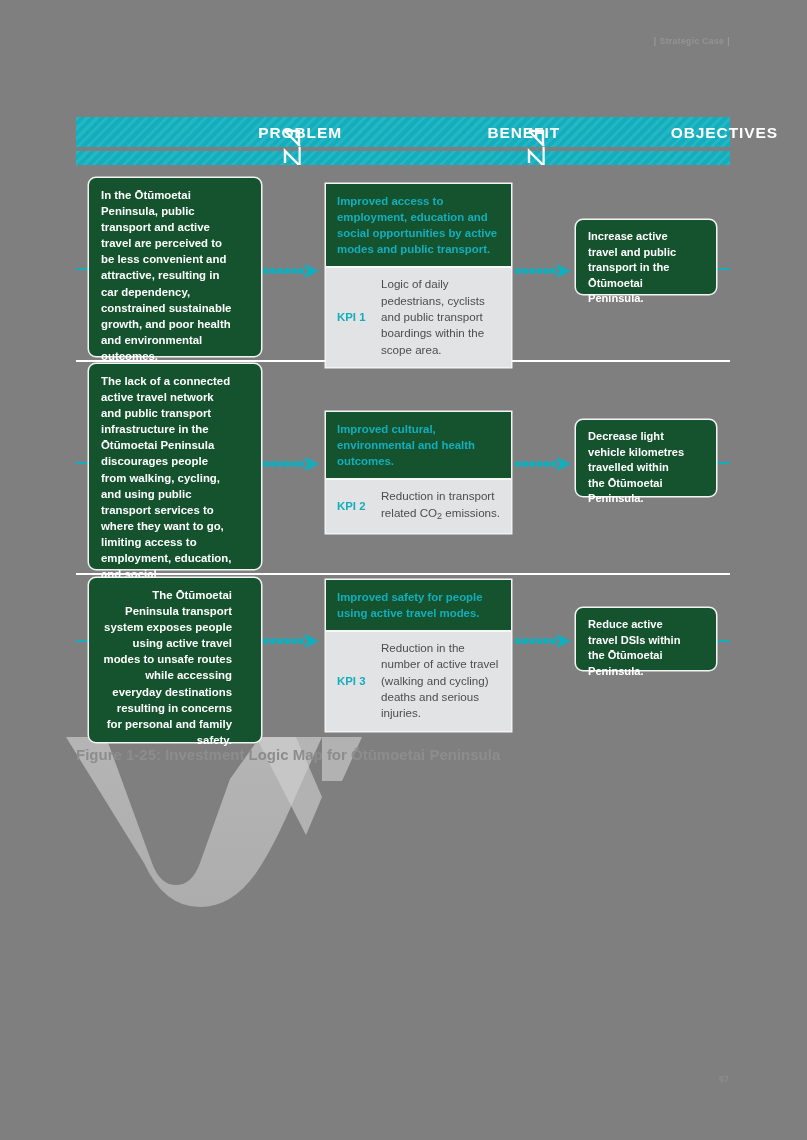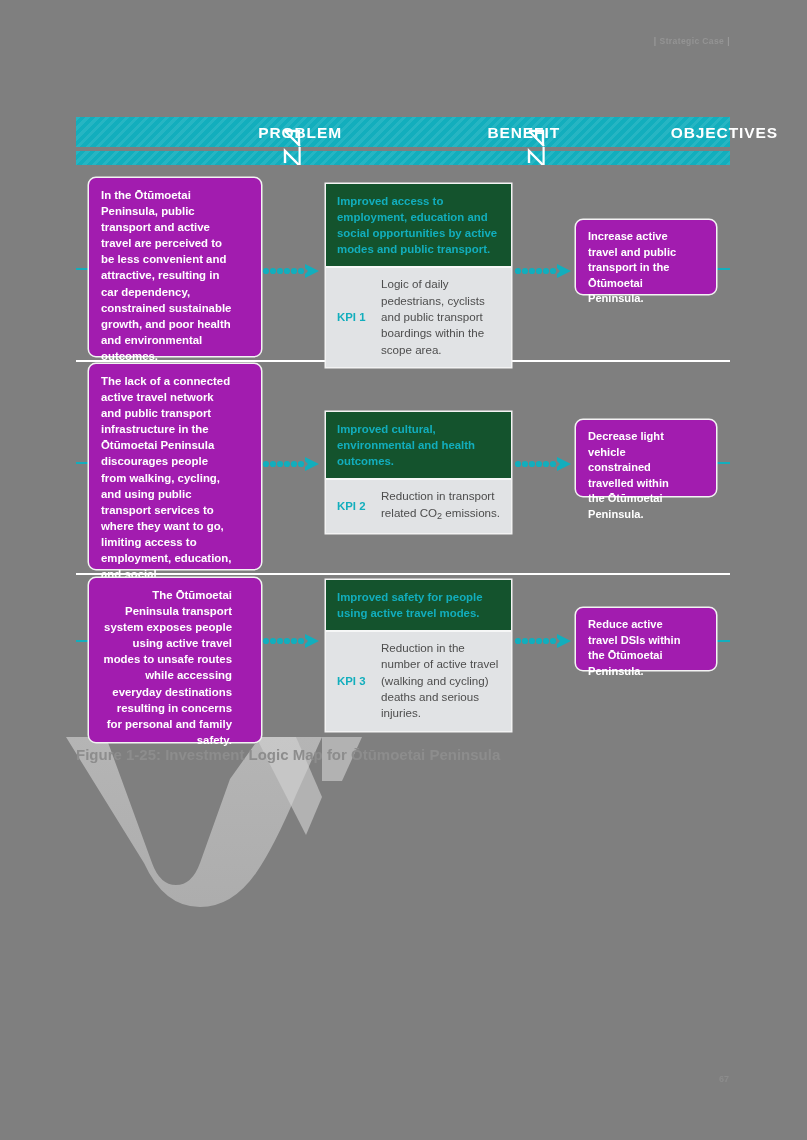--- a/index.html
+++ b/index.html
@@ -116,21 +116,21 @@
     position: absolute;
     left: 76px;
     width: 654px;
     height: 2px;
     background: #ffffff;
   }
 
   
   .tbox {
     position: absolute;
-    background: #a21caf;
+    background: #14532d;
     border-radius: 7px;
     box-shadow: 0 0 0 1.5px #f3f3f3;
     color: #ffffff;
     font-size: 11.4px;
     font-weight: bold;
     line-height: 16.1px;
     box-sizing: border-box;
     padding: 9px 29px 9px 12px;
   }
 
@@ -297,21 +297,21 @@
 
 <div class="benefit-card b2">
   <div class="benefit-head">Improved cultural, environmental and health outcomes.</div>
   <div class="benefit-sep"></div>
   <div class="kpi-row">
     <div class="kpi-label">KPI 2</div>
     <div class="kpi-text"><span>Reduction in transport related CO</span><span class="sub">2</span><span> emissions.</span></div>
   </div>
 </div>
 
-<div class="tbox objective-box o2">Decrease light vehicle constrained travelled within the Ōtūmoetai Peninsula.</div>
+<div class="tbox objective-box o2">Decrease light vehicle kilometres travelled within the Ōtūmoetai Peninsula.</div>
 
 <div class="tbox problem-box p3">The Ōtūmoetai Peninsula transport system exposes people using active travel modes to unsafe routes while accessing everyday destinations resulting in concerns for personal and family safety.</div>
 
 <div class="benefit-card b3">
   <div class="benefit-head">Improved safety for people using active travel modes.</div>
   <div class="benefit-sep"></div>
   <div class="kpi-row">
     <div class="kpi-label">KPI 3</div>
     <div class="kpi-text">Reduction in the number of active travel (walking and cycling) deaths and serious injuries.</div>
   </div>

